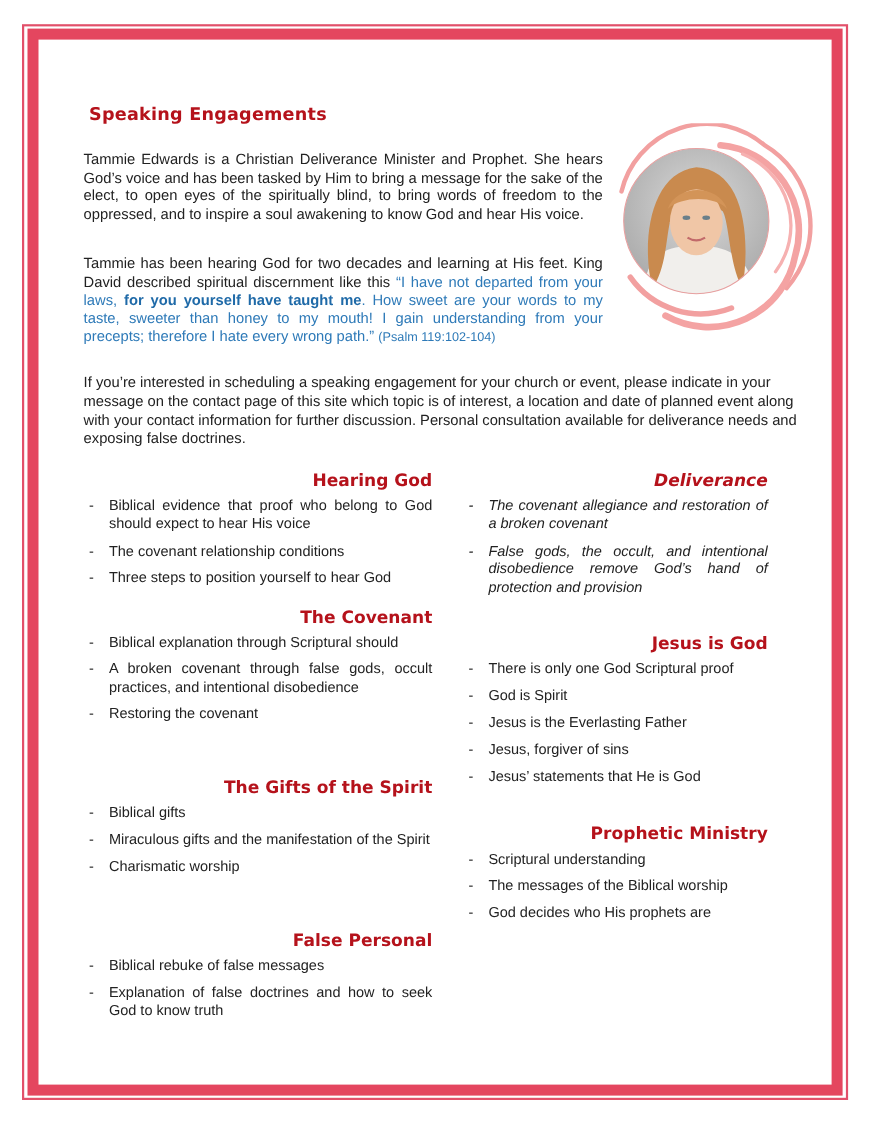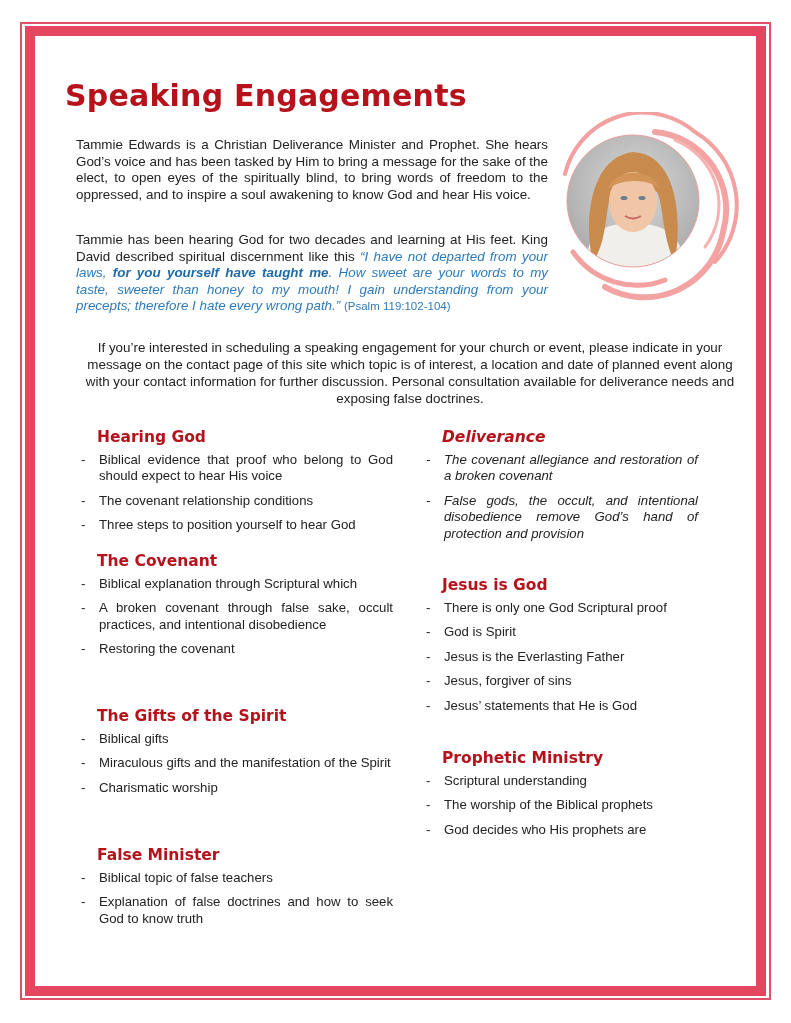--- a/index.html
+++ b/index.html
@@ -2,35 +2,35 @@
 <html><head>
 <meta charset="utf-8">
 <style>
   html, body { margin: 0; padding: 0; background: #ffffff; }
   body { width: 791px; height: 1023px; position: relative; overflow: hidden;
          font-family: "Liberation Sans", "DejaVu Sans", sans-serif; color: #222; }
   .frame-outer { position: absolute; left: 20px; top: 22px; width: 751px; height: 978px;
                  box-sizing: border-box; border: 2px solid #e2506a; }
   .frame-inner { position: absolute; left: 25px; top: 26px; width: 741px; height: 970px;
                  box-sizing: border-box; border: 10px solid #e4465f; background: #fff; }
-  .title { position: absolute; left: 65px; top: 78px; margin: 0;
-           font-family: "DejaVu Sans", sans-serif; font-weight: bold; font-size: 30px;
+  .title { position: absolute; left: 65px; top: 78px; margin: 16px;
+           font-family: "DejaVu Sans", sans-serif; font-weight: bold; font-size: 16px;
            color: #b5121b; letter-spacing: 0.2px; }
   .para { position: absolute; left: 64px; margin: 12px; font-size: 13.4px; line-height: 16.6px;
           text-align: justify; color: #222; }
   .p1 { top: 125px; width: 472px; }
   .p2 { top: 220px; width: 472px; }
-  .p3 { top: 327px; width: 668px; text-align: center; line-height: 17px; }
-  .quote { color: #2e7ab8; font-style: italic; }
+  .p3 { top: 327px; width: 668px; text-align: left; line-height: 17px; }
+  .quote { color: #2e7ab8; }
   .quote b { color: #1f6aa8; }
   .cite { color: #2e7ab8; font-size: 11.5px; }
   .portrait { position: absolute; left: 545px; top: 112px; width: 200px; height: 200px; }
   .section { position: absolute; width: 312px; }
   .section h2 { margin: 0 0 6px 16px; font-family: "DejaVu Sans", sans-serif; font-weight: bold;
-                font-size: 15.5px; color: #b5121b; }
+                font-size: 15.5px; color: #b5121b; text-align: right; }
   .section ul { list-style: none; margin: 0; padding: 0; }
   .section li { position: relative; padding-left: 18px; font-size: 13.2px; line-height: 16.4px;
                 margin-bottom: 8px; text-align: justify; color: #222; }
   .section li .dash { position: absolute; left: 0; top: 0; }
   .s-left { left: 81px; }
   .s-right { left: 426px; width: 272px; }
 </style>
 </head>
 <body>
 
@@ -79,37 +79,37 @@
       <h2>Hearing God</h2>
       <ul>
         <li><span class="dash">-</span><span>Biblical evidence that proof who belong to God should expect to hear His voice</span></li>
         <li><span class="dash">-</span><span>The covenant relationship conditions</span></li>
         <li><span class="dash">-</span><span>Three steps to position yourself to hear God</span></li>
       </ul>
     </div>
     <div class="section s-left" style="top: 552px;">
       <h2>The Covenant</h2>
       <ul>
-        <li><span class="dash">-</span><span>Biblical explanation through Scriptural which</span></li>
-        <li><span class="dash">-</span><span>A broken covenant through false sake, occult practices, and intentional disobedience</span></li>
+        <li><span class="dash">-</span><span>Biblical explanation through Scriptural should</span></li>
+        <li><span class="dash">-</span><span>A broken covenant through false gods, occult practices, and intentional disobedience</span></li>
         <li><span class="dash">-</span><span>Restoring the covenant</span></li>
       </ul>
     </div>
     <div class="section s-left" style="top: 707px;">
       <h2>The Gifts of the Spirit</h2>
       <ul>
         <li><span class="dash">-</span><span>Biblical gifts</span></li>
         <li><span class="dash">-</span><span>Miraculous gifts and the manifestation of the Spirit</span></li>
         <li><span class="dash">-</span><span>Charismatic worship</span></li>
       </ul>
     </div>
     <div class="section s-left" style="top: 846px;">
-      <h2>False Minister</h2>
+      <h2>False Personal</h2>
       <ul>
-        <li><span class="dash">-</span><span>Biblical topic of false teachers</span></li>
+        <li><span class="dash">-</span><span>Biblical rebuke of false messages</span></li>
         <li><span class="dash">-</span><span>Explanation of false doctrines and how to seek God to know truth</span></li>
       </ul>
     </div>
   </div>
 <div id="right-col">
     <div class="section s-right" style="top: 428px; font-style: italic;">
       <h2>Deliverance</h2>
       <ul>
         <li><span class="dash">-</span><span>The covenant allegiance and restoration of a broken covenant</span></li>
         <li><span class="dash">-</span><span>False gods, the occult, and intentional disobedience remove God’s hand of protection and provision</span></li>
@@ -122,17 +122,17 @@
         <li><span class="dash">-</span><span>God is Spirit</span></li>
         <li><span class="dash">-</span><span>Jesus is the Everlasting Father</span></li>
         <li><span class="dash">-</span><span>Jesus, forgiver of sins</span></li>
         <li><span class="dash">-</span><span>Jesus’ statements that He is God</span></li>
       </ul>
     </div>
     <div class="section s-right" style="top: 749px;">
       <h2>Prophetic Ministry</h2>
       <ul>
         <li><span class="dash">-</span><span>Scriptural understanding</span></li>
-        <li><span class="dash">-</span><span>The worship of the Biblical prophets</span></li>
+        <li><span class="dash">-</span><span>The messages of the Biblical worship</span></li>
         <li><span class="dash">-</span><span>God decides who His prophets are</span></li>
       </ul>
     </div>
   </div>
 
 </body></html>

